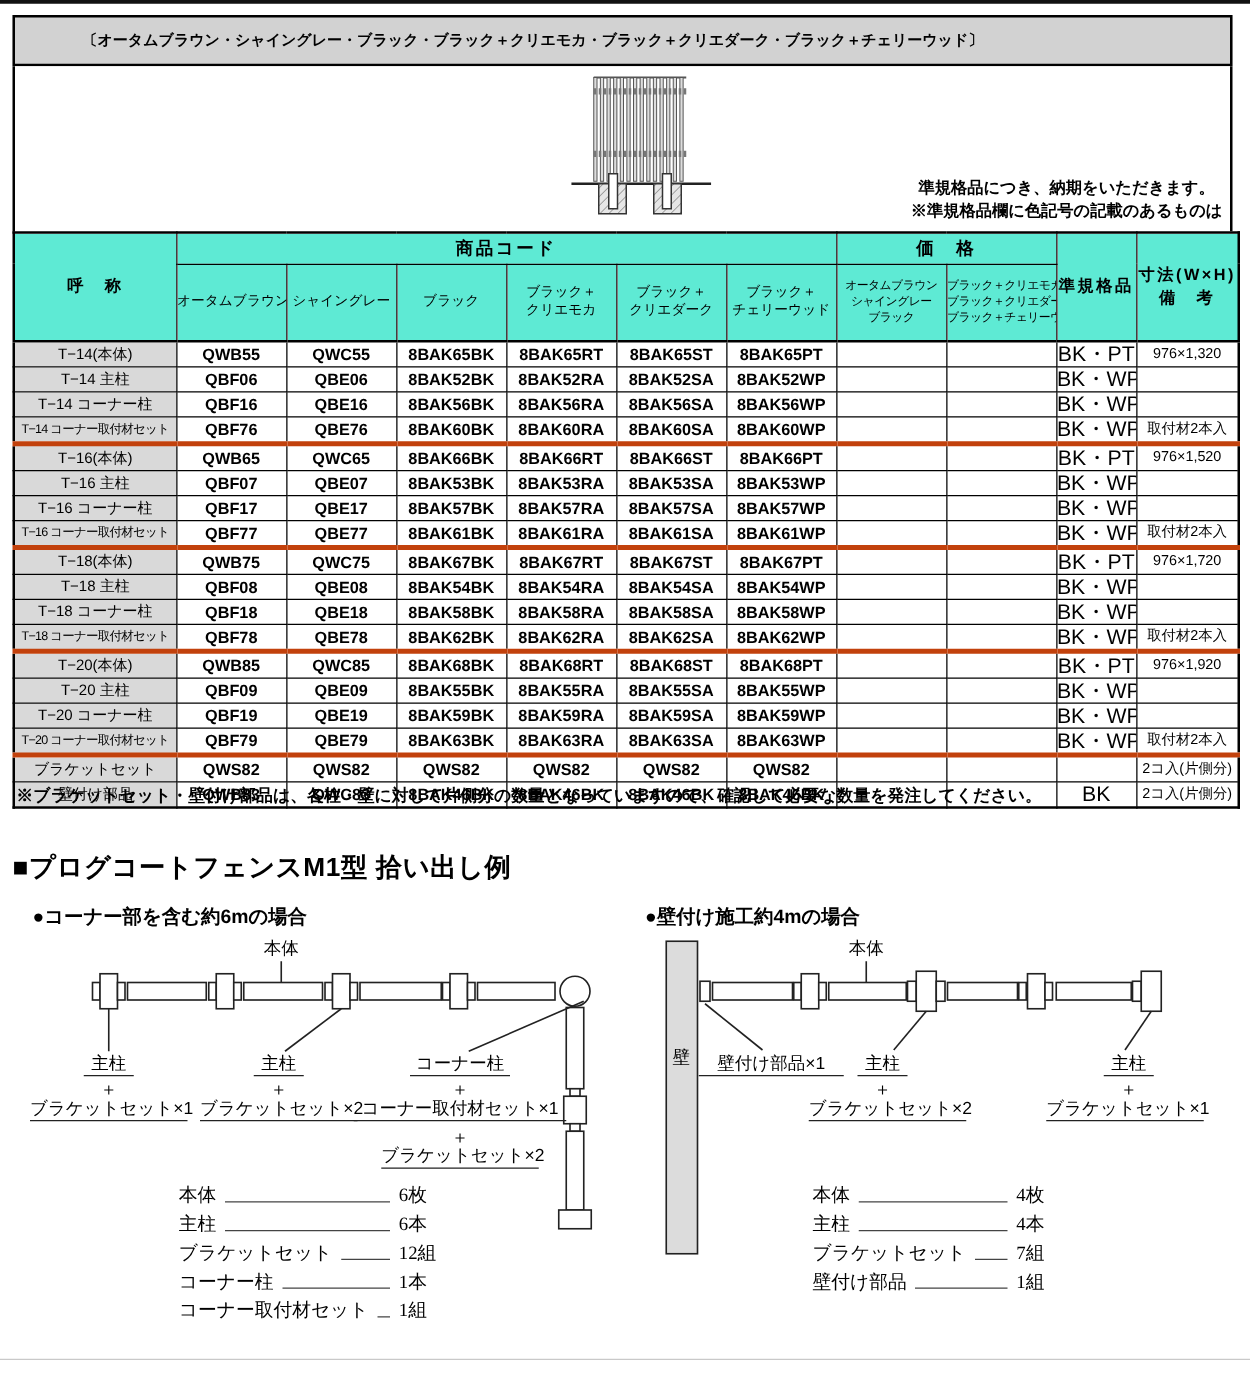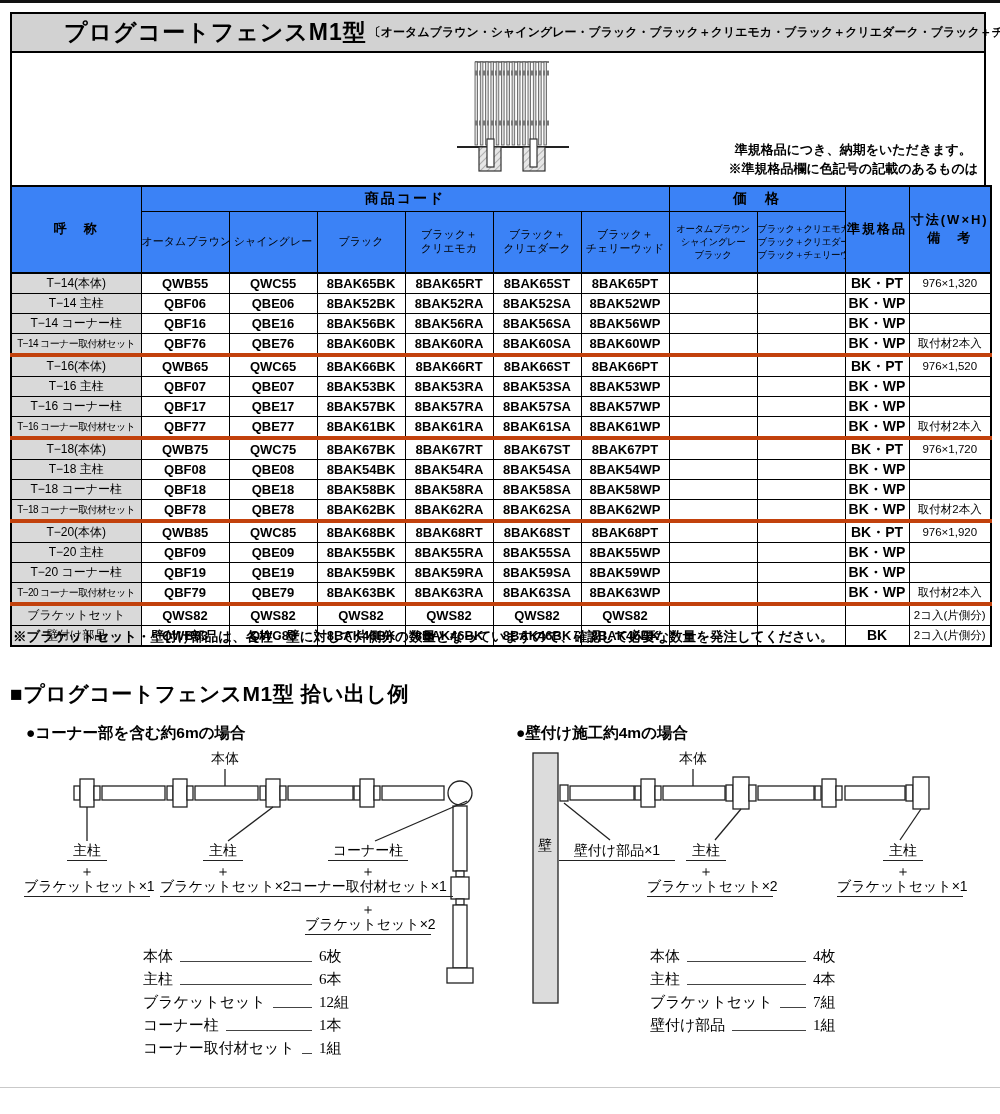--- a/index.html
+++ b/index.html
@@ -14,30 +14,30 @@
   #title-bar .title-colors{font-size:12px;font-weight:bold;margin-left:2px;white-space:nowrap;}
 
   #frame{position:absolute;left:10px;top:53px;width:976px;height:132px;box-sizing:border-box;
     border-left:2px solid #000;border-right:2px solid #000;background:#fff;}
   #stock-note{position:absolute;right:6px;top:88px;font-size:13px;font-weight:bold;line-height:1.45;text-align:center;}
   #fence-illus{position:absolute;left:445px;top:6px;}
 
   #product-table{position:absolute;left:10px;top:185px;width:980px;border-collapse:collapse;table-layout:fixed;
     border:2px solid #000;}
   #product-table th,#product-table td{border:1px solid #000;padding:0;text-align:center;vertical-align:middle;overflow:hidden;white-space:nowrap;}
-  #product-table thead th{background:#3b82f6;}
+  #product-table thead th{background:#5eead4;}
   #product-table .h1{height:25px;font-size:14px;font-weight:bold;letter-spacing:2px;}
   #product-table .h2 th{height:60px;font-weight:normal;font-size:11px;line-height:1.25;border-bottom:2px solid #000;}
   #product-table th.rowspan2{font-size:13px;font-weight:bold;border-bottom:2px solid #000;}
   #product-table th.price-head{font-size:9.5px;line-height:1.4;letter-spacing:-0.5px;}
   #product-table tbody td{height:19px;line-height:19px;font-size:13px;}
   #product-table .name-cell{background:#d9d9d9;font-size:12px;font-weight:normal;}
   #product-table .name-cell.small{font-size:10px;letter-spacing:-0.6px;}
   #product-table .code-cell{font-weight:bold;}
-  #product-table .semi-cell{font-weight:bold;font-size:14px;}
+  #product-table .semi-cell{font-weight:normal;font-size:17px;}
   #product-table .note-cell{font-size:11.5px;font-weight:normal;}
   #product-table tr.group-start td{border-top:4px solid #c2410c;}
 
   #footnotes{position:absolute;left:13px;top:627px;font-size:13.5px;font-weight:bold;line-height:1.55;}
 
   #section-heading{position:absolute;left:10px;top:680px;font-size:21px;font-weight:bold;letter-spacing:0.5px;}
 
   .ex{position:absolute;width:488px;height:365px;}
   #example-left{left:20px;top:723px;}
   #example-right{left:510px;top:723px;}
@@ -54,21 +54,20 @@
   svg .ln{stroke:#222;stroke-width:1.3;fill:none;}
   svg .shape{stroke:#222;stroke-width:1.3;fill:#fff;}
   svg .wall{stroke:#222;stroke-width:1.3;fill:#dcdcdc;}
 </style>
 </head>
 <body>
 
 <div id="top-rule"></div>
 
 <div id="title-bar">
-  <span class="title">プログコートフェンスM1型</span>
   <span class="title-colors">〔オータムブラウン・シャイングレー・ブラック・ブラック＋クリエモカ・ブラック＋クリエダーク・ブラック＋チェリーウッド〕</span>
 </div>
 
 <div id="frame">
   <svg id="fence-illus" width="112" height="120" viewBox="0 0 112 120">
     <defs>
       <pattern id="hatch" width="5" height="5" patternUnits="userSpaceOnUse" patternTransform="rotate(45)">
         <rect width="5" height="5" fill="#e6e6e6"></rect>
         <line x1="0" y1="0" x2="0" y2="5" stroke="#8a8a8a" stroke-width="1.2"></line>
       </pattern>

